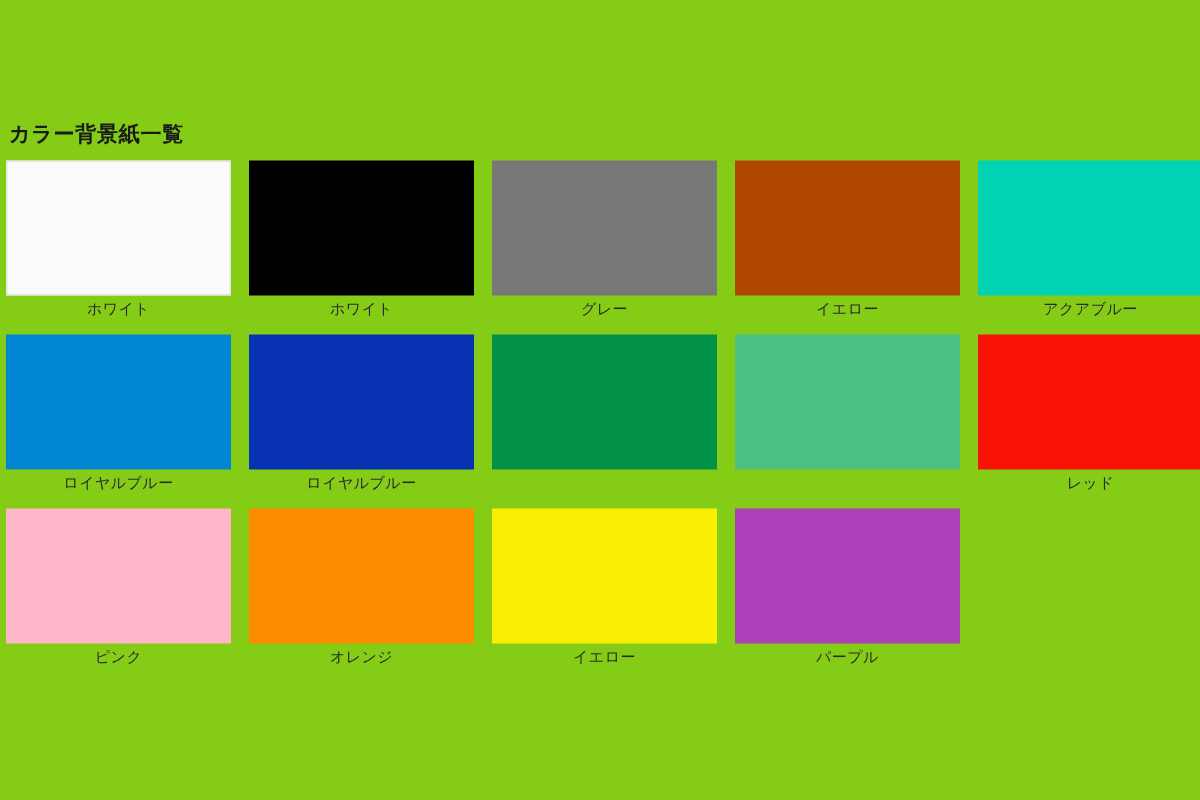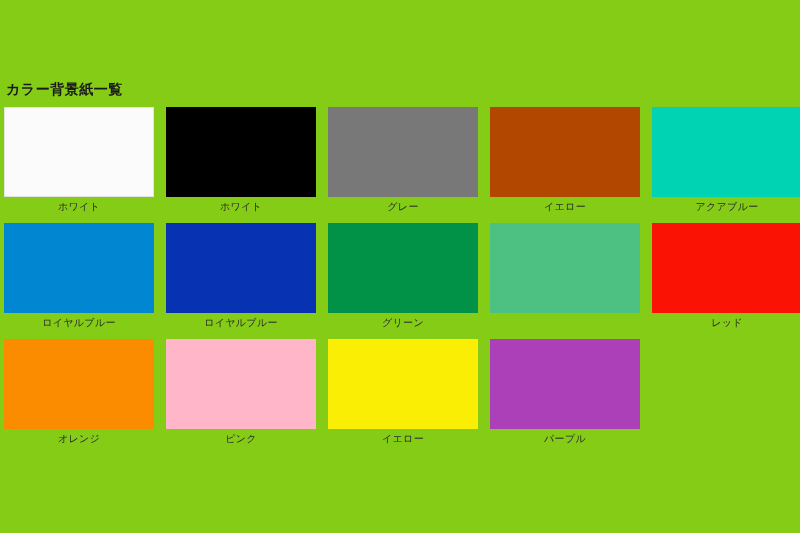--- a/index.html
+++ b/index.html
@@ -113,39 +113,38 @@
       <div class="swatch-cell">
         <div class="swatch-chip" style="background-color: rgb(1, 135, 210);"></div>
         <div class="swatch-label">ロイヤルブルー</div>
       </div>
       <div class="swatch-cell">
         <div class="swatch-chip" style="background-color: rgb(7, 51, 178);"></div>
         <div class="swatch-label">ロイヤルブルー</div>
       </div>
       <div class="swatch-cell">
         <div class="swatch-chip" style="background-color: rgb(2, 146, 71);"></div>
-        <div class="swatch-label">グリーン</div>
       </div>
       <div class="swatch-cell">
         <div class="swatch-chip" style="background-color: rgb(76, 193, 129);"></div>
       </div>
       <div class="swatch-cell">
         <div class="swatch-chip" style="background-color: rgb(250, 18, 5);"></div>
         <div class="swatch-label">レッド</div>
       </div>
     </div>
 
     <div class="swatch-row">
       <div class="swatch-cell">
+        <div class="swatch-chip" style="background-color: rgb(255, 182, 200);"></div>
+        <div class="swatch-label">ピンク</div>
+      </div>
+      <div class="swatch-cell">
         <div class="swatch-chip" style="background-color: rgb(251, 140, 0);"></div>
         <div class="swatch-label">オレンジ</div>
-      </div>
-      <div class="swatch-cell">
-        <div class="swatch-chip" style="background-color: rgb(255, 182, 200);"></div>
-        <div class="swatch-label">ピンク</div>
       </div>
       <div class="swatch-cell">
         <div class="swatch-chip" style="background-color: rgb(250, 238, 5);"></div>
         <div class="swatch-label">イエロー</div>
       </div>
       <div class="swatch-cell">
         <div class="swatch-chip" style="background-color: rgb(172, 64, 184);"></div>
         <div class="swatch-label">パープル</div>
       </div>
     </div>

